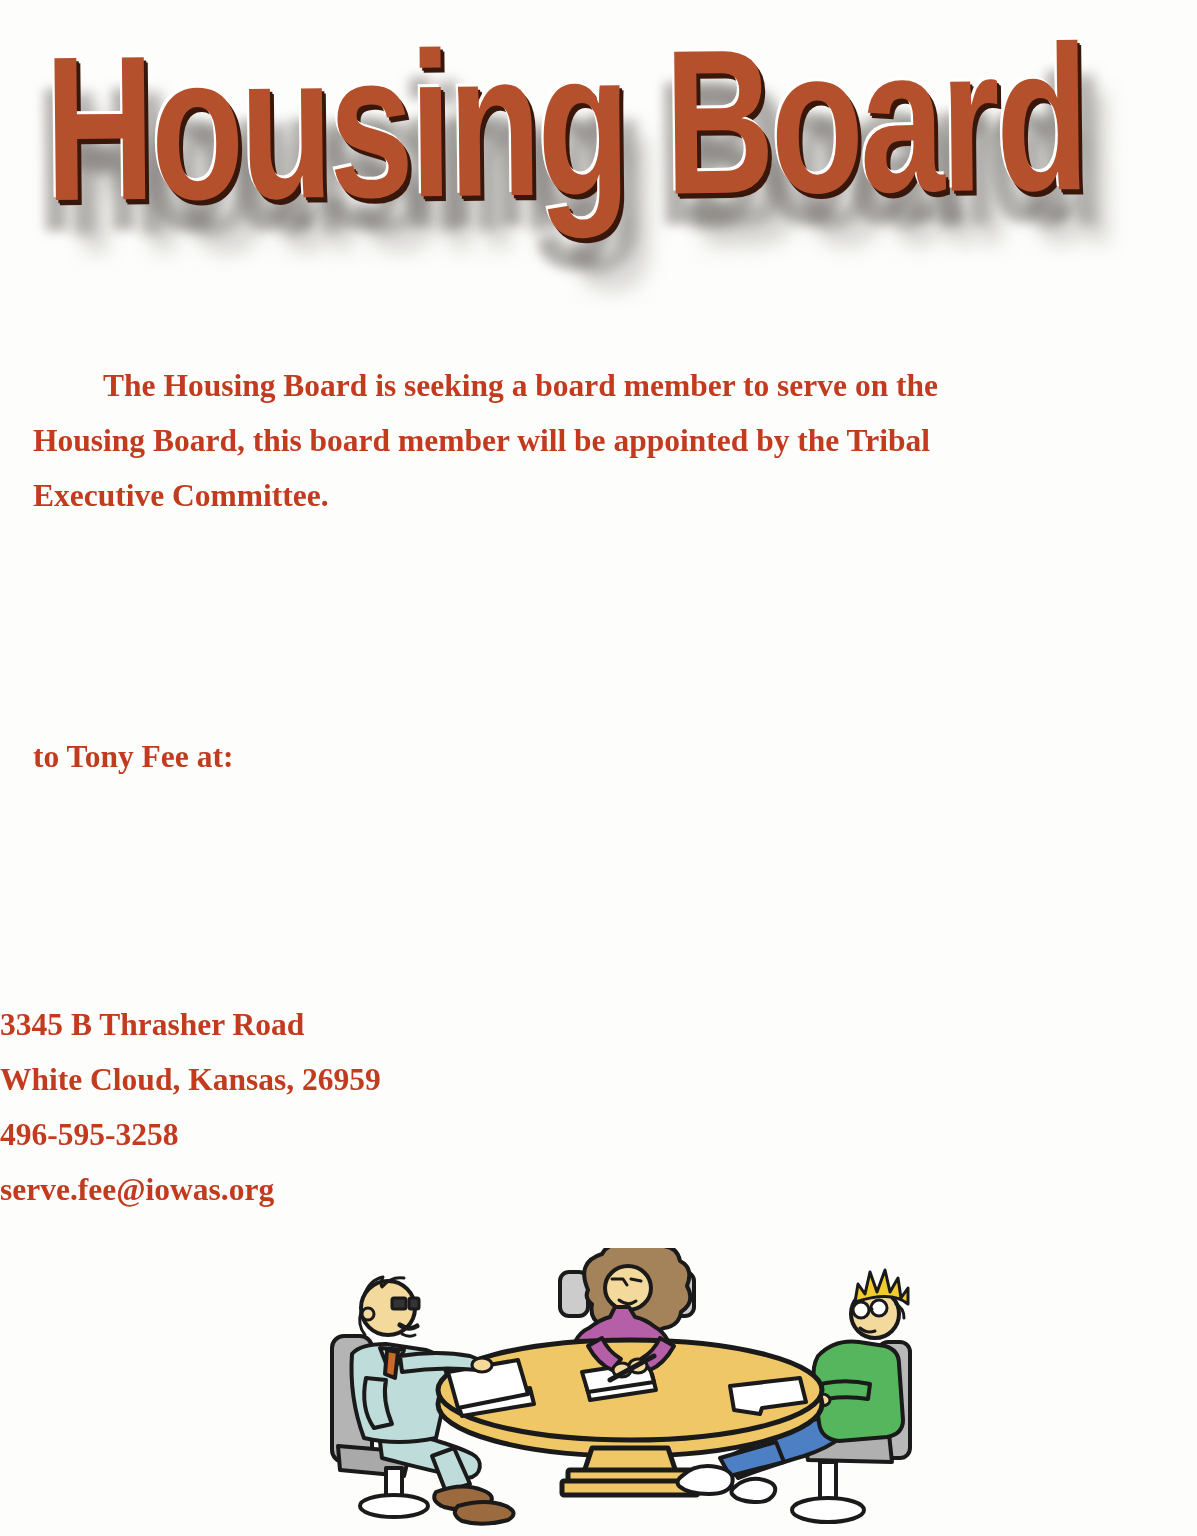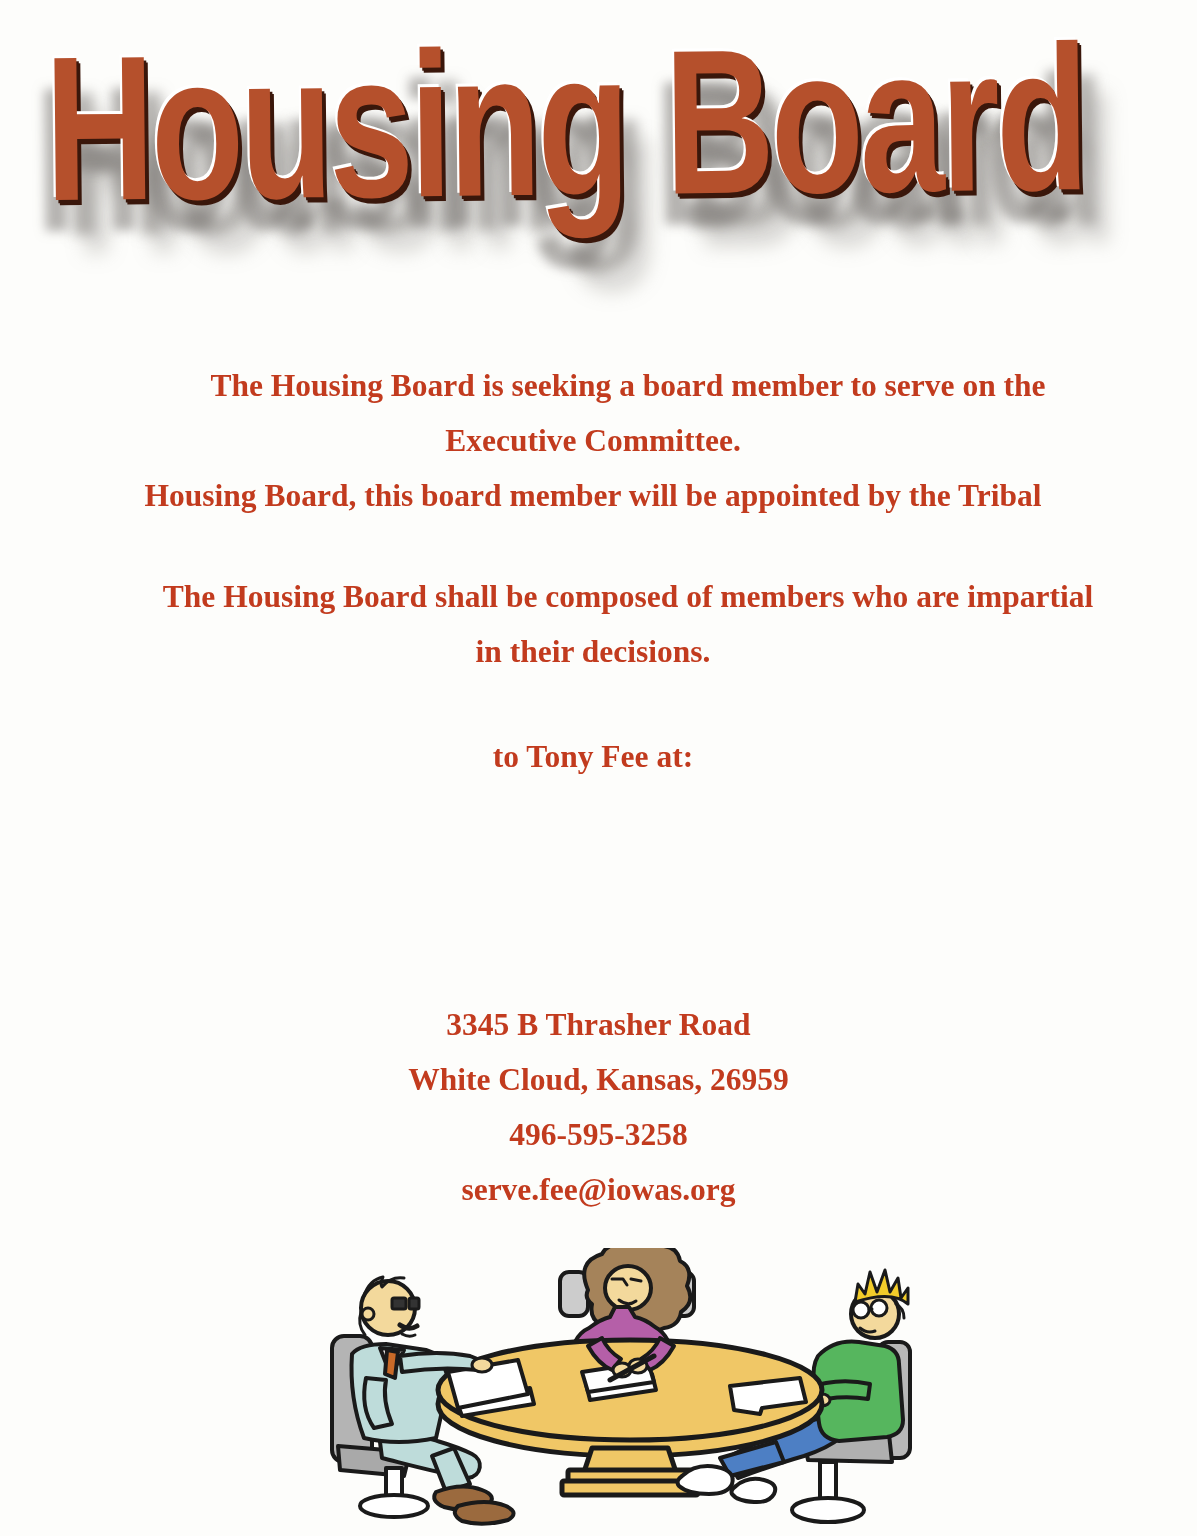--- a/index.html
+++ b/index.html
@@ -27,52 +27,47 @@
        22px 34px 14px rgba(128,124,120,0.55),
        38px 52px 22px rgba(146,142,138,0.35);
   }
 
   
   .para{position:absolute;left:33px;right:44px;}
   .line{
     height:55px;line-height:55px;
     font-size:31.5px;font-weight:bold;color:#c23b1e;
     white-space:nowrap;
-    text-align:center;
   }
   .indent{padding-left:70px;}
   .para-1{top:358px;}
   .para-2{top:569px;}
   .para-3{top:729px;}
   .contact{position:absolute;left:0;right:0;top:997px;}
-  .contact .line{text-align:center;}
+  .contact .line{text-align:left;}
 
   
   .clipart{
     position:absolute;left:330px;top:1248px;width:610px;height:288px;
   }
   .clipart *{vector-effect:none;}
 </style>
 </head>
 <body>
 
 <div class="page">
 
   <h1 class="title">Housing Board</h1>
 
   <div class="para para-1">
     <div class="line indent">The Housing Board is seeking a board member to serve on the</div>
+    <div class="line">Housing Board, this board member will be  appointed by the Tribal</div>
     <div class="line">Executive Committee.</div>
-    <div class="line">Housing Board, this board member will be  appointed by the Tribal</div>
   </div>
 
-  <div class="para para-2">
-    <div class="line indent">The Housing Board shall be composed of members who are impartial</div>
-    <div class="line">in their decisions.</div>
-  </div>
 
   <div class="para para-3">
     <div class="line">to Tony Fee at:</div>
   </div>
 
   <div class="contact">
     <div class="line">3345 B Thrasher Road</div>
     <div class="line">White Cloud, Kansas, 26959</div>
     <div class="line">496-595-3258</div>
     <div class="line">serve.fee@iowas.org</div>

